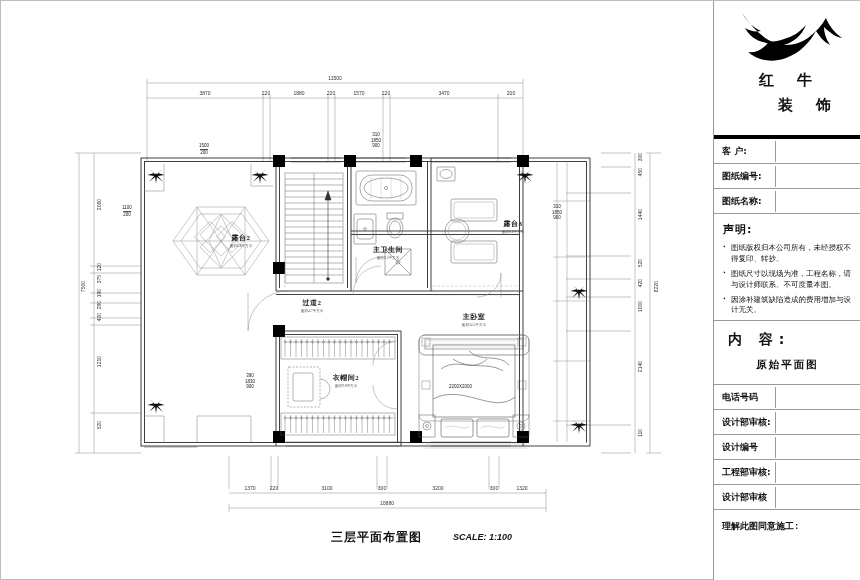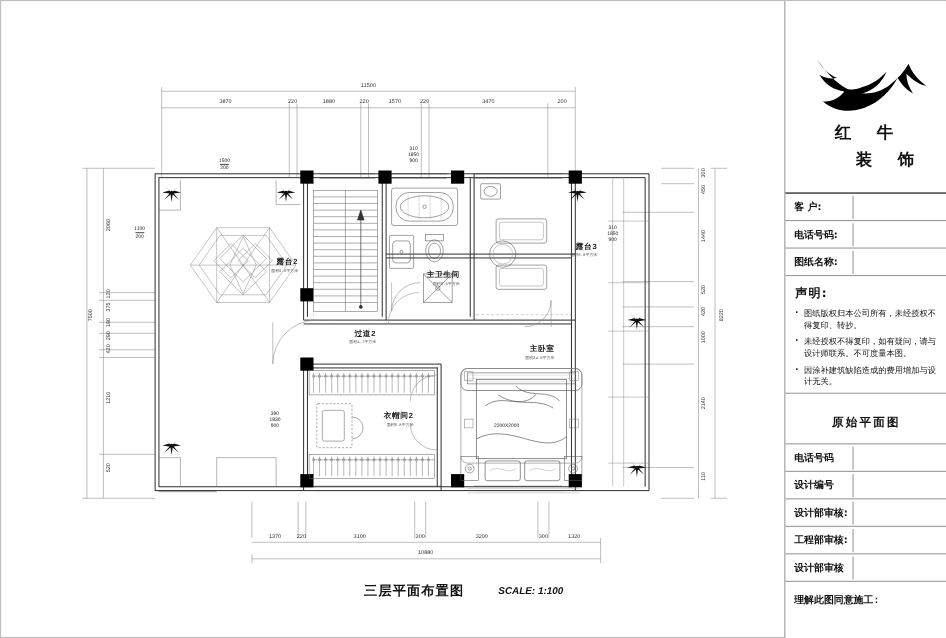--- a/index.html
+++ b/index.html
@@ -6,21 +6,21 @@
   body{width:860px;height:580px;position:relative;overflow:hidden;
        font-family:"Liberation Sans","DejaVu Sans",sans-serif;color:#111;}
 
   
   #page{position:absolute;left:0;top:0;width:860px;height:580px;
         border:1px solid #bdbdbd;box-sizing:border-box;background:#fff;}
 
   
   #titleblock{position:absolute;left:712px;top:0;width:148px;height:580px;
               border-left:1px solid #9a9a9a;box-sizing:border-box;background:#fff;}
-  #logo-area{position:relative;height:134px;border-bottom:1px solid #000000;margin-top:40px;}
+  #logo-area{position:relative;height:134px;border-bottom:4px solid #000000;}
   #logo-mark{position:absolute;left:14px;top:8px;width:120px;height:62px;}
   #logo-cn1{position:absolute;left:16px;top:70px;width:120px;text-align:center;
             font-size:15px;font-weight:bold;letter-spacing:9px;
             font-family:"DejaVu Sans",sans-serif;}
   #logo-cn2{position:absolute;left:40px;top:95px;width:110px;text-align:center;
             font-size:15px;font-weight:bold;letter-spacing:9px;
             font-family:"DejaVu Sans",sans-serif;}
 
   .tb-row{display:flex;border-bottom:1px solid #9a9a9a;min-height:24px;align-items:center;}
   .tb-key{width:62px;padding:4px 0 4px 8px;font-size:9px;font-weight:bold;
@@ -47,21 +47,21 @@
 
   
   #drawing{position:absolute;left:0;top:0;width:712px;height:580px;}
   svg{position:absolute;left:0;top:0;}
 
   #plan-title{position:absolute;left:330px;top:528px;font-size:12px;font-weight:bold;
               letter-spacing:1px;font-family:"DejaVu Sans",sans-serif;}
   #plan-scale{position:absolute;left:452px;top:531px;font-size:9px;font-style:italic;
               font-weight:bold;}
 
-  .rlabel{position:absolute;text-align:right;font-family:Liberation Mono, monospace;}
+  .rlabel{position:absolute;text-align:center;font-family:Liberation Serif, serif;}
   .rlabel .nm{font-size:7px;font-weight:bold;letter-spacing:0.5px;color:#1a1a1a;}
   .rlabel .sub{font-size:3.6px;color:#555;margin-top:1px;}
 
   .dimtxt{position:absolute;font-size:5px;color:#333;font-family:"Liberation Sans",sans-serif;}
   .dimtxt.c{text-align:center;transform:translateX(-50%);}
   .vdim{position:absolute;font-size:5px;color:#333;writing-mode:vertical-rl;
         transform:rotate(180deg);font-family:"Liberation Sans",sans-serif;}
   .winlbl{position:absolute;font-size:4.5px;text-align:center;line-height:1.25;color:#222;
           transform:translateX(-50%);}
 </style>
@@ -598,49 +598,50 @@
       </svg>
       <div id="logo-cn1">红 牛</div>
       <div id="logo-cn2">装 饰</div>
     </div>
 
     <div class="tb-row">
       <div class="tb-key sep">客  户:</div>
       <div class="tb-val"></div>
     </div>
     <div class="tb-row">
-      <div class="tb-key sep">电话号码:</div>
+      <div class="tb-key sep">图纸编号:</div>
       <div class="tb-val"></div>
     </div>
     <div class="tb-row">
       <div class="tb-key sep">图纸名称:</div>
       <div class="tb-val"></div>
     </div>
 
     <div id="decl">
       <div id="decl-title">声明:</div>
       <div class="decl-item">图纸版权归本公司所有，未经授权不得复印、转抄。</div>
-      <div class="decl-item">未经授权不得复印，如有疑问，请与设计师联系。不可度量本图。</div>
+      <div class="decl-item">图纸尺寸以现场为准，工程名称，请与设计师联系。不可度量本图。</div>
       <div class="decl-item">因涂补建筑缺陷造成的费用增加与设计无关。</div>
     </div>
 
     <div id="content-box">
+      <div id="content-title">内  容:</div>
       <div id="content-value">原始平面图</div>
     </div>
 
     <div class="tb-row">
       <div class="tb-key sep">电话号码</div>
       <div class="tb-val"></div>
     </div>
     <div class="tb-row">
+      <div class="tb-key sep">设计部审核:</div>
+      <div class="tb-val"></div>
+    </div>
+    <div class="tb-row">
       <div class="tb-key sep">设计编号</div>
-      <div class="tb-val"></div>
-    </div>
-    <div class="tb-row">
-      <div class="tb-key sep">设计部审核:</div>
       <div class="tb-val"></div>
     </div>
     <div class="tb-row">
       <div class="tb-key sep">工程部审核:</div>
       <div class="tb-val"></div>
     </div>
     <div class="tb-row">
       <div class="tb-key sep">设计部审核</div>
       <div class="tb-val"></div>
     </div>

